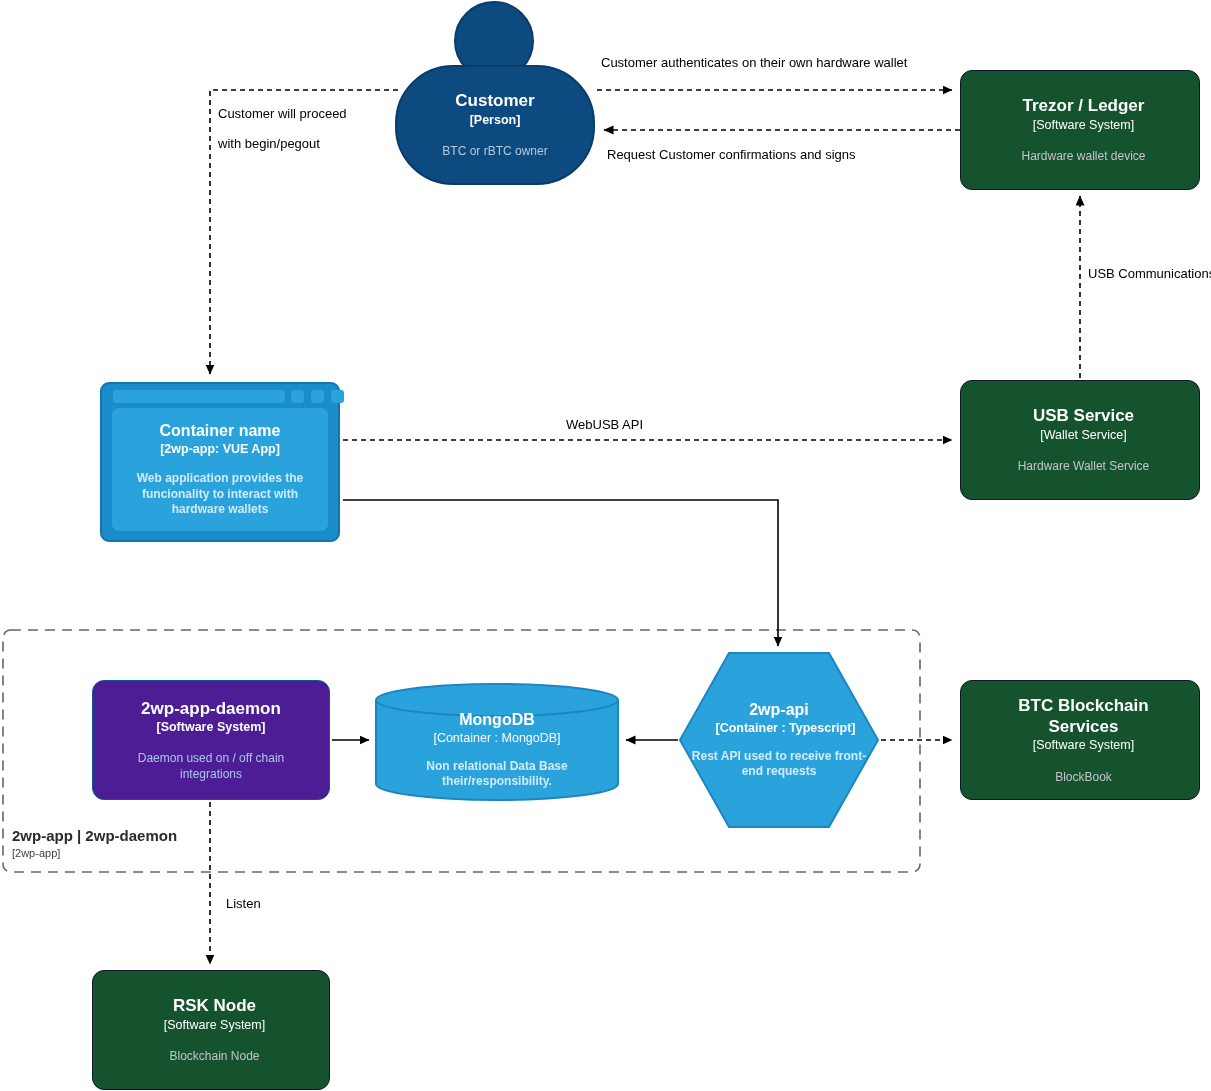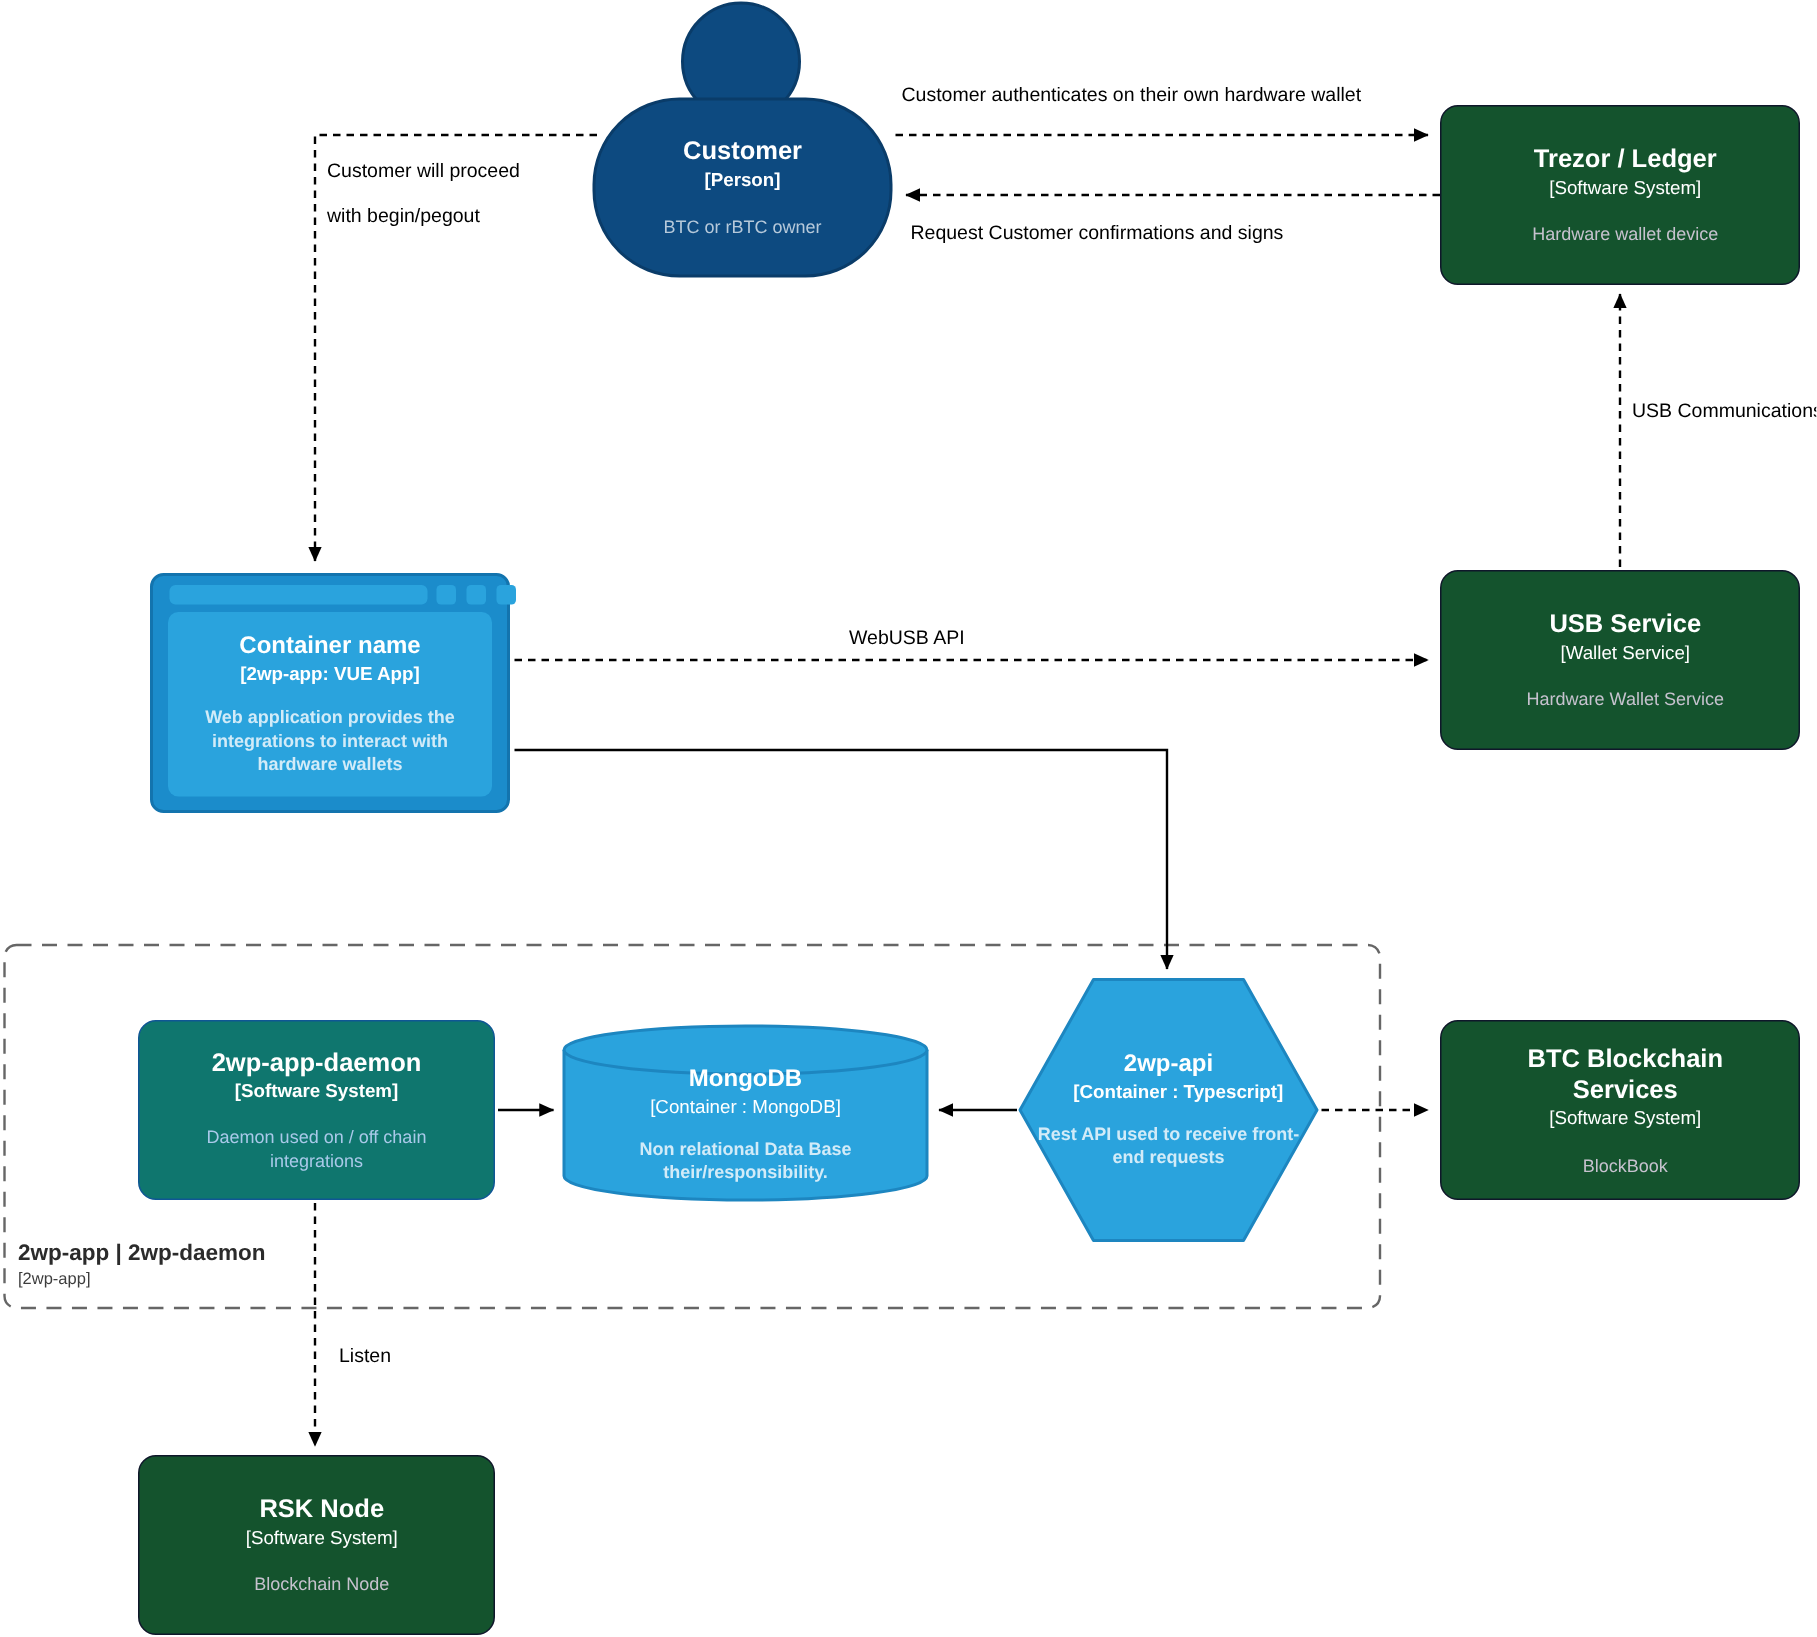--- a/index.html
+++ b/index.html
@@ -14,21 +14,21 @@
   .node-subtitle{font-size:12.5px;line-height:1.3;}
   .node-desc{font-size:12px;line-height:1.3;margin-top:16px;}
 
   .node--gray{background:#14532d;border:1px solid #0f172a;padding-left:21px;}
   .node--gray .node-desc{color:#c6c2ce;}
 
   .node--navy{background:#0d4a80;border:2px solid #0a3c69;border-radius:58px;}
   .node--navy .node-subtitle{font-weight:bold;}
   .node--navy .node-desc{color:#b6c9da;}
 
-  .node--blue{background:#0f766e;border:1px solid #0f5694;}
+  .node--blue{background:#4c1d95;border:1px solid #0f5694;}
   .node--blue .node-subtitle{font-weight:bold;}
   .node--blue .node-desc{color:#a9c9e9;}
 
   .head{position:absolute;border-radius:50%;background:#0d4a80;border:2px solid #0a3c69;box-sizing:border-box;}
 
   
   .browser{position:absolute;box-sizing:border-box;background:#1b8ccb;border:2px solid #1374ae;border-radius:9px;}
   .browser .addressbar{position:absolute;left:11px;top:6px;width:172px;height:13px;border-radius:4px;background:#2aa3dd;}
   .browser .win-btn{position:absolute;top:6px;width:13px;height:13px;border-radius:3px;background:#2aa3dd;}
   .browser .inner{position:absolute;left:10px;top:24px;right:10px;bottom:9px;border-radius:7px;background:#2aa3dd;
@@ -93,21 +93,21 @@
   </div>
 
   <div class="browser" style="left:100px;top:382px;width:240px;height:160px;">
     <div class="addressbar"></div>
     <div class="win-btn" style="left:189px;"></div>
     <div class="win-btn" style="left:209px;"></div>
     <div class="win-btn" style="left:229px;"></div>
     <div class="inner">
       <div class="node-title" style="font-size:16px;">Container name</div>
       <div class="node-subtitle" style="font-weight:bold;">[2wp-app: VUE App]</div>
-      <div class="node-desc">Web application provides the integrations to interact with hardware wallets</div>
+      <div class="node-desc">Web application provides the funcionality to interact with hardware wallets</div>
     </div>
   </div>
 
   <div class="node node--gray" style="left:960px;top:380px;width:240px;height:120px;">
     <div class="node-title">USB Service</div>
     <div class="node-subtitle">[Wallet Service]</div>
     <div class="node-desc">Hardware Wallet Service</div>
   </div>
 
   <div class="node node--blue" style="left:92px;top:680px;width:238px;height:120px;">

